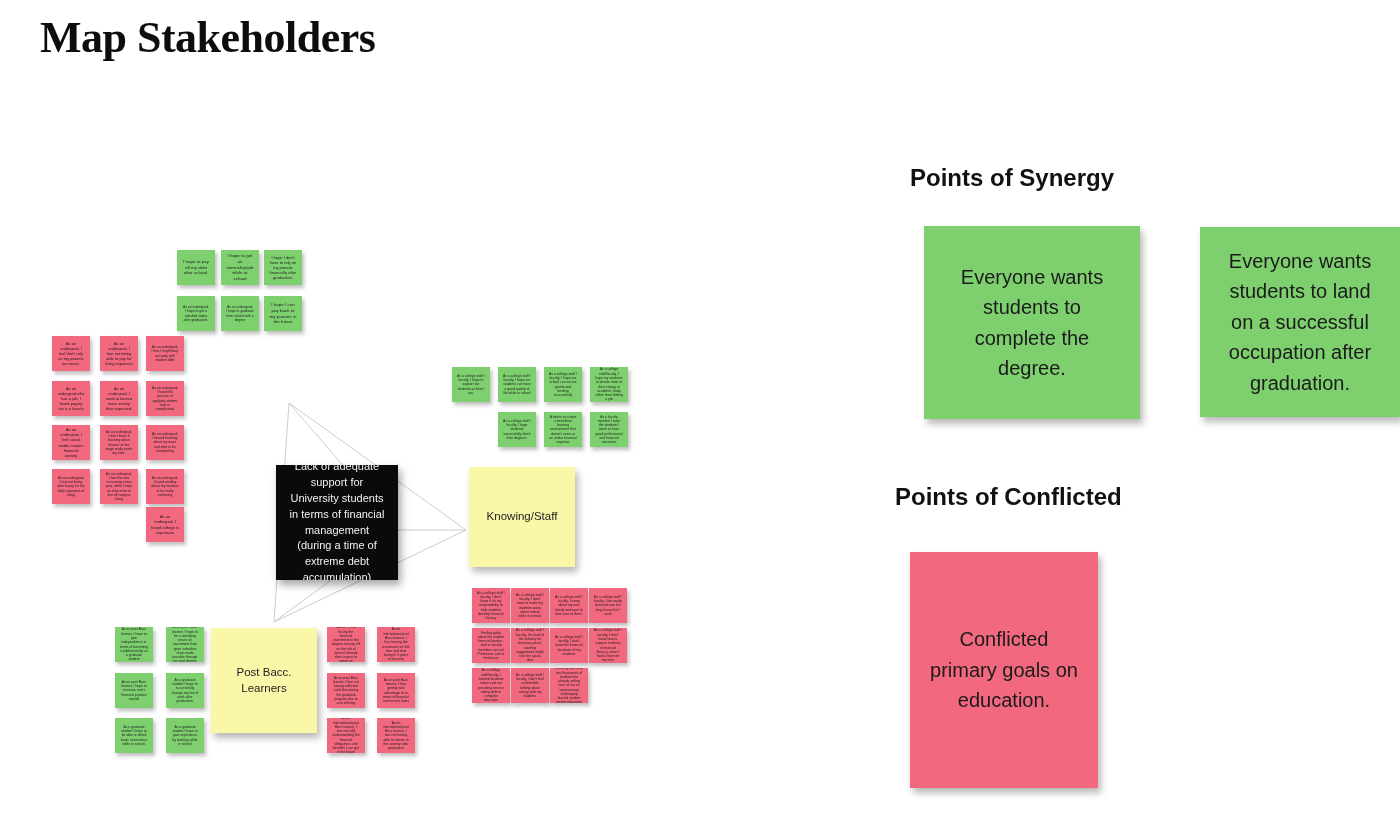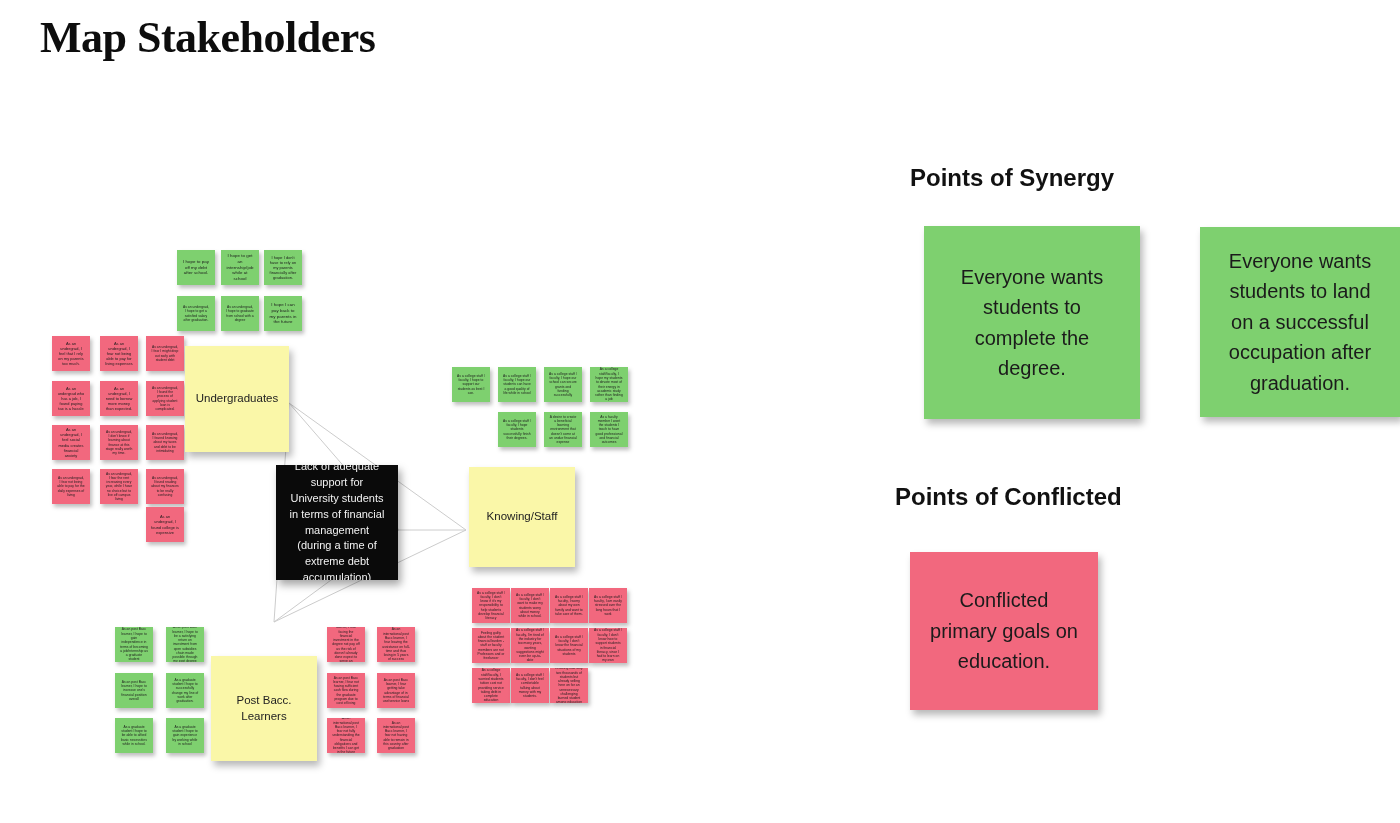--- a/index.html
+++ b/index.html
@@ -162,23 +162,20 @@
       <span class="txt">As an undergrad, I fear the rent increasing every year, while I have no choice but to live off campus living</span>
     </div>
   <div class="note pink note-micro" style="left:146px;top:469px;width:38px;height:35px;">
       <span class="txt">As an undergrad, I found reading about my finances to be really confusing</span>
     </div>
 
   <div class="note pink note-micro s1" style="left:146px;top:507px;width:38px;height:35px;">
       <span class="txt">As an undergrad, I found college is expensive</span>
     </div>
 
-  <div class="note note-label" style="left:185px;top:346px;width:104px;height:106px;">
-    <span class="txt">Undergraduates</span>
-  </div>
 
   <div class="note green note-micro" style="left:452px;top:367px;width:38px;height:35px;">
       <span class="txt">As a college staff / faculty, I hope to support our students as best I can.</span>
     </div>
   <div class="note green note-micro" style="left:498px;top:367px;width:38px;height:35px;">
       <span class="txt">As a college staff / faculty, I hope our students can have a good quality of life while in school</span>
     </div>
   <div class="note green note-micro" style="left:544px;top:367px;width:38px;height:35px;">
       <span class="txt">As a college staff / faculty, I hope our school can secure grants and funding successfully</span>
     </div>
@@ -248,21 +245,21 @@
   <div class="note green note-micro" style="left:166px;top:673px;width:38px;height:35px;">
       <span class="txt">As a graduate student I hope to successfully change my line of work after graduation.</span>
     </div>
   <div class="note green note-micro" style="left:115px;top:718px;width:38px;height:35px;">
       <span class="txt">As a graduate student I hope to be able to afford basic necessities while in school.</span>
     </div>
   <div class="note green note-micro" style="left:166px;top:718px;width:38px;height:35px;">
       <span class="txt">As a graduate student I hope to gain experience by working while in school</span>
     </div>
 
-  <div class="note note-label" style="left:211px;top:628px;width:106px;height:105px;margin-top:28px;">
+  <div class="note note-label" style="left:211px;top:628px;width:106px;height:105px;">
     <span class="txt">Post Bacc. Learners</span>
   </div>
 
   <div class="note pink note-micro" style="left:327px;top:627px;width:38px;height:35px;">
       <span class="txt">As an post Bacc learner, I fear facing the financial investment in the degree not pay off as the risk of doesn't already done expect to serve an education</span>
     </div>
   <div class="note pink note-micro" style="left:377px;top:627px;width:38px;height:35px;">
       <span class="txt">As an international post Bacc learner, I fear leaving the assistance on full-time and thus losing in 5 years of success</span>
     </div>
   <div class="note pink note-micro" style="left:327px;top:673px;width:38px;height:35px;">
@@ -287,17 +284,17 @@
   <div class="note green note-big" style="left:900px;top:226px;width:216px;height:193px;margin-left:24px;">
     <span class="txt">Everyone wants students to complete the degree.</span>
   </div>
 
   <div class="note green note-big" style="left:1200px;top:227px;width:200px;height:190px;">
     <span class="txt">Everyone wants students to land on a successful occupation after graduation.</span>
   </div>
 
   <div class="section-heading" id="h-opposition">Points of Conflicted</div>
 
-  <div class="note pink note-big" style="left:910px;top:552px;width:188px;height:158px;align-items:center;">
+  <div class="note pink note-big" style="left:910px;top:552px;width:188px;height:236px;align-items:center;">
     <span class="txt">Conflicted primary goals on education.</span>
   </div>
 
 </div>
 
 </body></html>

